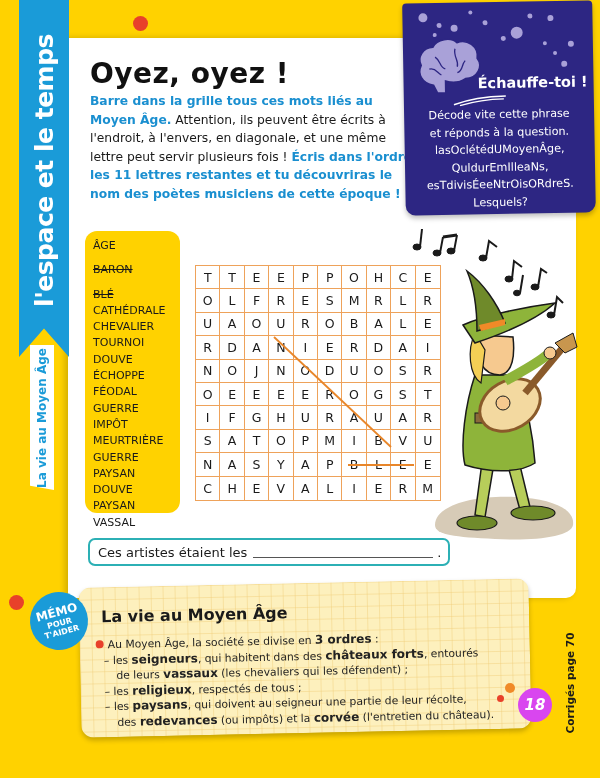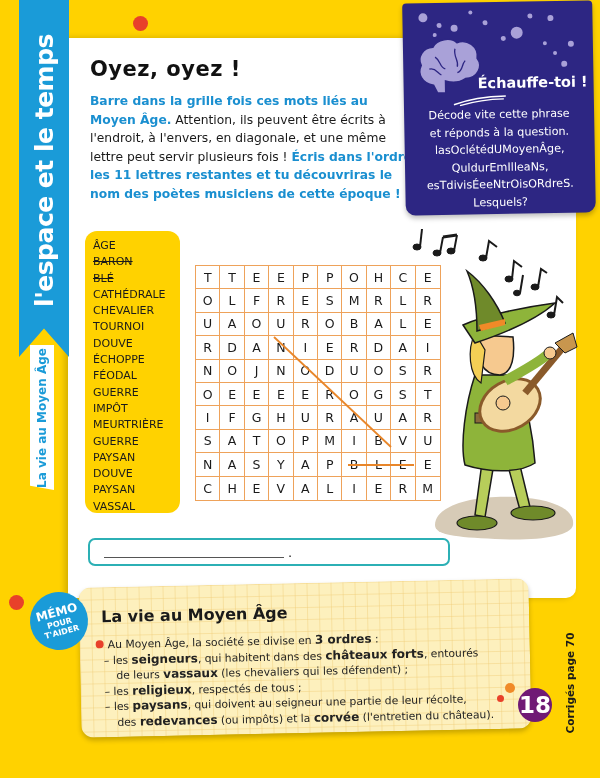--- a/index.html
+++ b/index.html
@@ -31,21 +31,21 @@
     background: #fff; display: flex; align-items: center; justify-content: center;
     clip-path: polygon(0 0, 100% 0, 100% 100%, 0 97%);
   }
   .sub-banner span {
     transform: rotate(-90deg); white-space: nowrap; color: #1a9bd8;
     font-weight: bold; font-size: 12px;
   }
 
   .title {
     position: absolute; left: 90px; top: 57px; font-family: "DejaVu Sans", sans-serif;
-    font-weight: bold; font-size: 21px; color: #111; letter-spacing: 0.5px;
+    font-weight: bold; font-size: 28px; color: #111; letter-spacing: 0.5px;
   }
   .intro {
     position: absolute; left: 90px; top: 92px; width: 325px;
     font-family: "DejaVu Sans", sans-serif; font-size: 12.3px; line-height: 18.6px; color: #1a1a1a;
   }
   .intro .hl { color: #1a8fd0; font-weight: bold; }
 
   
   .warm {
     position: absolute; left: 404px; top: 2px; width: 190px; height: 212px;
@@ -64,21 +64,21 @@
   }
 
   
   .wordlist {
     position: absolute; left: 85px; top: 231px; width: 95px; height: 282px;
     background: #ffd200; border-radius: 12px; padding: 7px 0 12px 8px;
   }
   .wordlist div {
     font-size: 11px; line-height: 16.3px; color: #1a1a1a; white-space: nowrap;
   }
-  .wordlist div.struck { text-decoration: line-through; text-decoration-color: #1a1a1a; }
+  .wordlist div.struck { text-decoration: line-through; text-decoration-color: #1a1a1a; margin-top: 8px; }
 
   
   .grid {
     position: absolute; left: 195px; top: 265px;
     display: grid; grid-template-columns: repeat(10, 24.4px); grid-template-rows: repeat(10, 23.4px);
     border: 1px solid #eea25a;
   }
   .cell {
     border-right: 1px solid #eea25a; border-bottom: 1px solid #eea25a;
     display: flex; align-items: center; justify-content: center;
@@ -121,22 +121,22 @@
     position: absolute; left: 30px; top: 592px; width: 58px; height: 58px; border-radius: 50%;
     background: #1a9bd8; color: #fff; text-align: center; font-weight: bold;
     transform: rotate(-15deg); display: flex; flex-direction: column; justify-content: center;
   }
   .memo-badge .l1 { font-size: 12px; line-height: 13px; }
   .memo-badge .l2 { font-size: 8px; line-height: 9px; }
   .red-dot { position: absolute; left: 9px; top: 595px; width: 15px; height: 15px; border-radius: 50%; background: #e8412a; }
 
   .page-num {
     position: absolute; left: 518px; top: 688px; width: 34px; height: 34px; border-radius: 50%;
-    background: #701a75; color: #fff; font-weight: bold; font-size: 23px;
-    display: flex; align-items: center; justify-content: center;
+    background: #d946ef; color: #fff; font-weight: bold; font-size: 15px;
+    display: flex; align-items: center; justify-content: center; font-style: italic;
   }
   .pdot1 { position: absolute; left: 505px; top: 683px; width: 10px; height: 10px; border-radius: 50%; background: #f08a28; }
   .pdot2 { position: absolute; left: 497px; top: 695px; width: 7px; height: 7px; border-radius: 50%; background: #e8412a; }
   .corriges {
     position: absolute; left: 562px; top: 628px; width: 16px; height: 110px;
     display: flex; align-items: center; justify-content: center;
   }
   .corriges span { transform: rotate(-90deg); white-space: nowrap; font-weight: bold; font-size: 10.5px; color: #1a1a1a; }
 </style>
 </head>
@@ -148,21 +148,21 @@
 <div class="banner"></div>
 <div class="banner-text">
   <span>l'espace et le temps</span>
 </div>
 <div class="sub-banner">
   <span>La vie au Moyen Âge</span>
 </div>
 
 <div class="title">Oyez, oyez !</div>
 <div class="intro">
-  <span class="hl">Barre dans la grille fois ces mots liés au Moyen Âge.</span><span> Attention, ils peuvent être écrits à l'endroit, à l'envers, en diagonale, et une même lettre peut servir plusieurs fois ! </span><span class="hl">Écris dans l'ordre les 11 lettres restantes et tu découvriras le nom des poètes musiciens de cette époque !</span>
+  <span class="hl">Barre dans la grille tous ces mots liés au Moyen Âge.</span><span> Attention, ils peuvent être écrits à l'endroit, à l'envers, en diagonale, et une même lettre peut servir plusieurs fois ! </span><span class="hl">Écris dans l'ordre les 11 lettres restantes et tu découvriras le nom des poètes musiciens de cette époque !</span>
 </div>
 
 <div class="warm">
   <div class="star" style="left:16px;top:10px;width:9px;height:9px"></div>
   <div class="star" style="left:34px;top:20px;width:5px;height:5px"></div>
   <div class="star" style="left:48px;top:22px;width:7px;height:7px"></div>
   <div class="star" style="left:66px;top:8px;width:4px;height:4px"></div>
   <div class="star" style="left:80px;top:18px;width:5px;height:5px"></div>
   <div class="star" style="left:108px;top:25px;width:12px;height:12px"></div>
   <div class="star" style="left:98px;top:34px;width:5px;height:5px"></div>
@@ -361,20 +361,21 @@
   <ellipse cx="105" cy="180" rx="32" ry="24" transform="rotate(-30 105 180)" fill="#f3d9a0" stroke="#8a5a2a" stroke-width="3"></ellipse>
   <path d="M120 168 L160 120" stroke="#8a5a2a" stroke-width="7"></path>
   <path d="M150 118 L168 108 L172 122 L160 128 Z" fill="#c8964e" stroke="#1a1a1a" stroke-width="1"></path>
 
   <path d="M100 156 C110 150 130 140 142 130" stroke="#8eb43a" stroke-width="10" fill="none"></path>
   <circle cx="145" cy="128" r="6" fill="#f6c98f" stroke="#1a1a1a" stroke-width="1"></circle>
   <circle cx="98" cy="178" r="7" fill="#f6c98f" stroke="#1a1a1a" stroke-width="1"></circle>
 </svg>
 
 <div class="answer">
+  <span>Ces artistes étaient les</span>
   <span class="blank"></span>
   <span style="margin-left:4px">.</span>
 </div>
 
 <div class="memo">
   <div class="memo-title">La vie au Moyen Âge</div>
   <div class="memo-body">
     <div><span class="bullet"></span><span>Au Moyen Âge, la société se divise en </span><b>3 ordres</b><span> :</span></div>
     <div class="indent"><span>– les </span><b>seigneurs</b><span>, qui habitent dans des </span><b>châteaux forts</b><span>, entourés</span></div>
     <div class="indent2"><span>de leurs </span><b>vassaux</b><span> (les chevaliers qui les défendent) ;</span></div>

